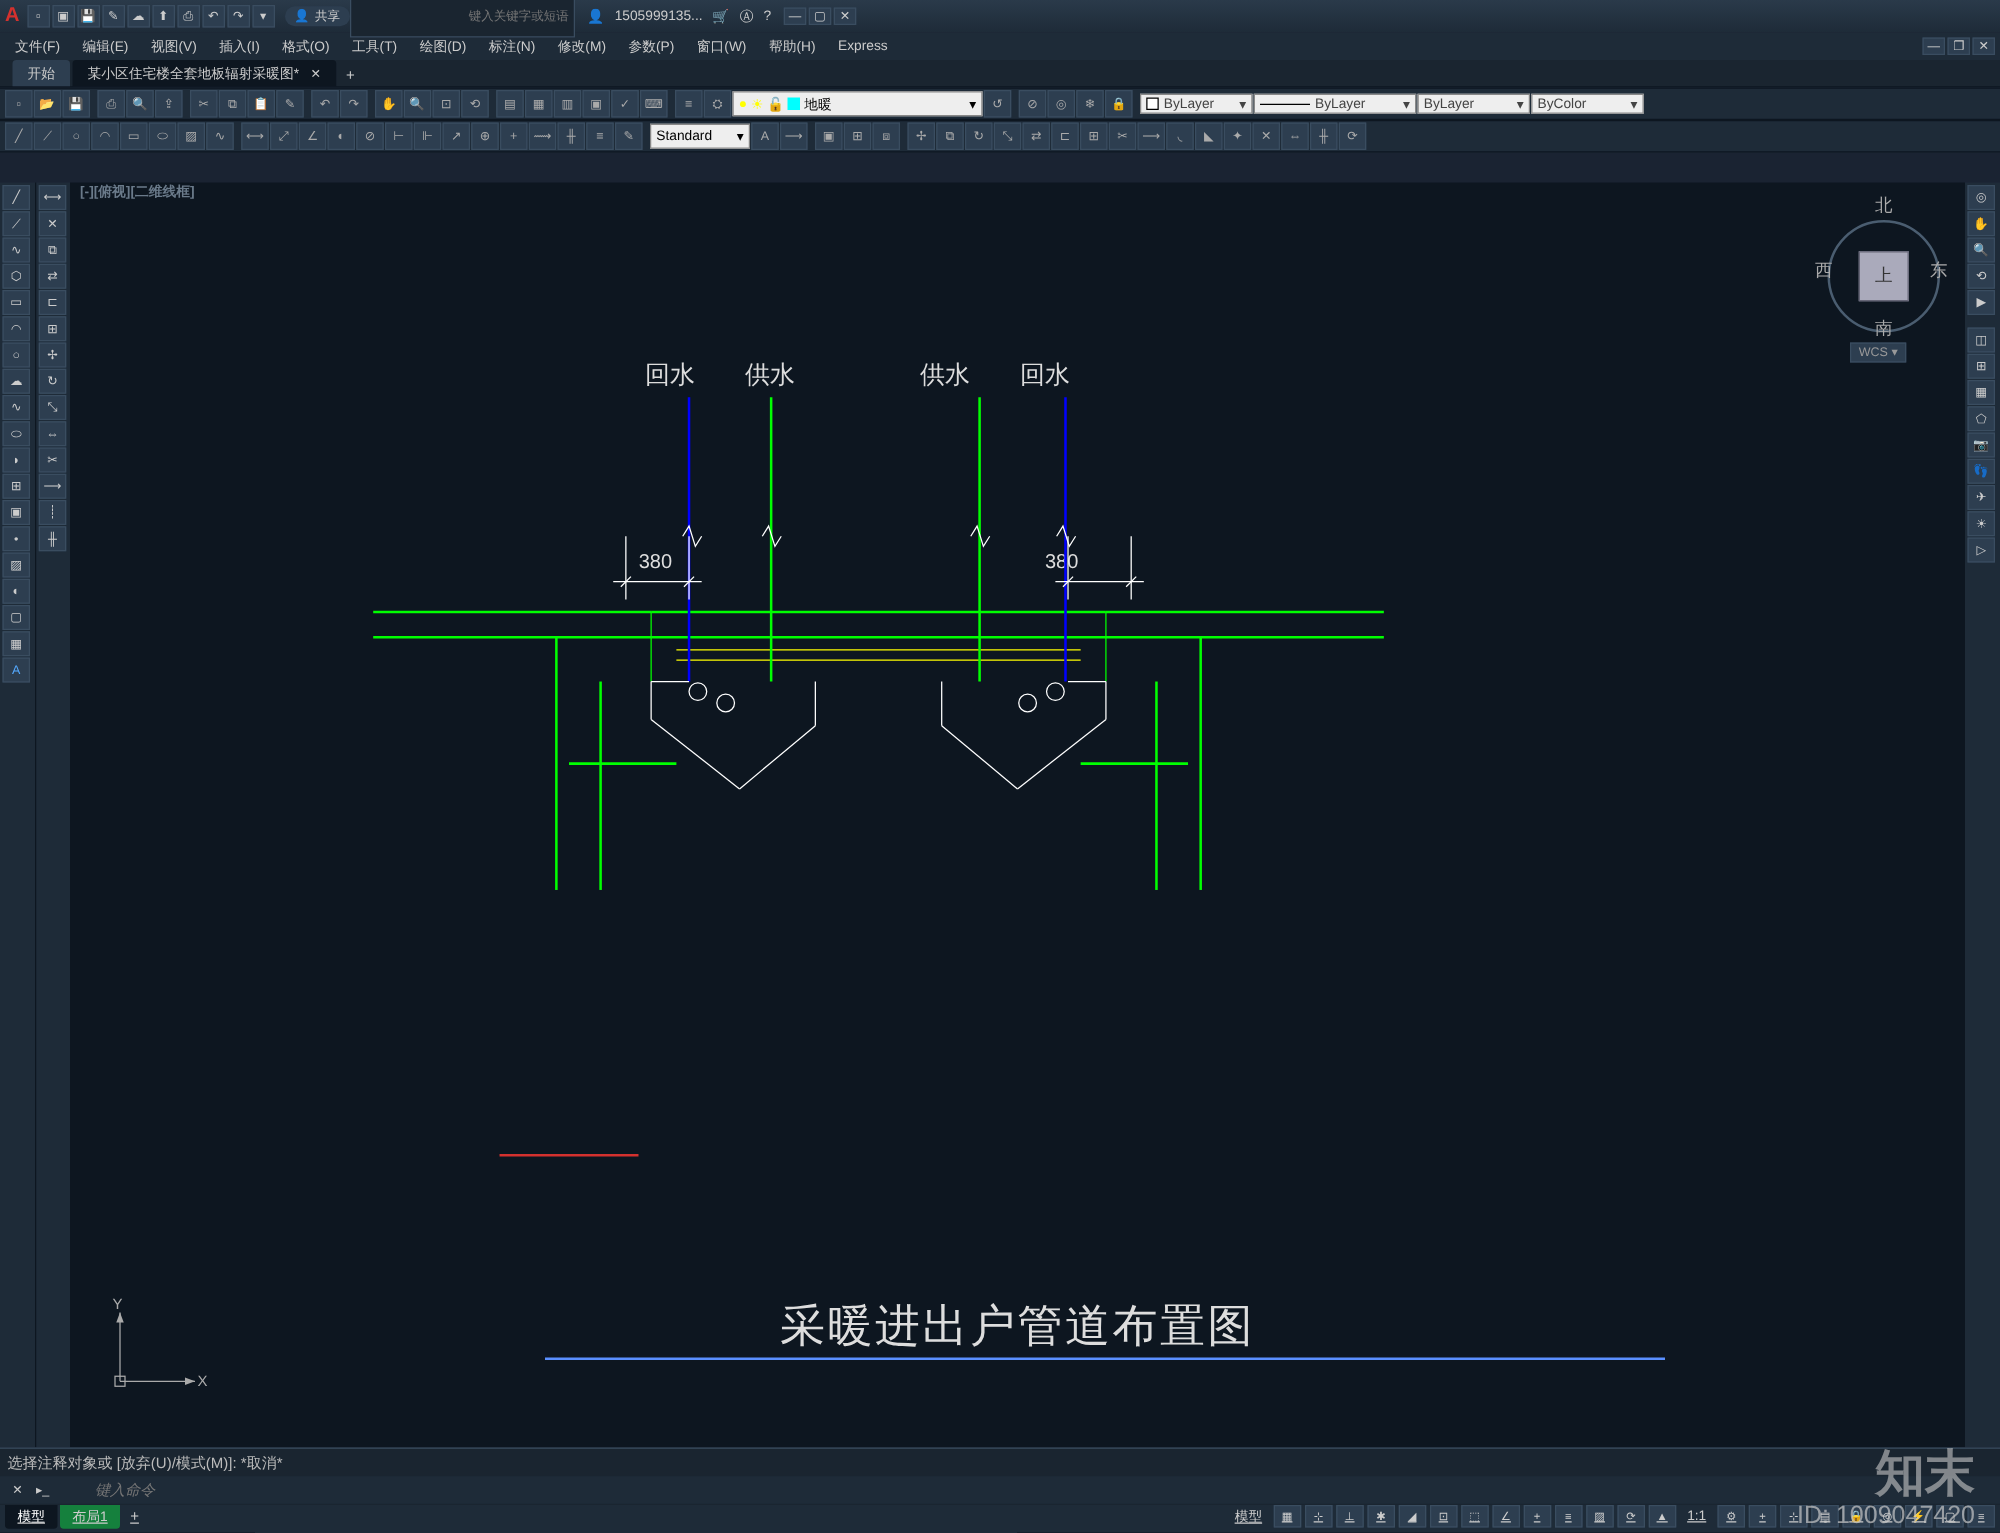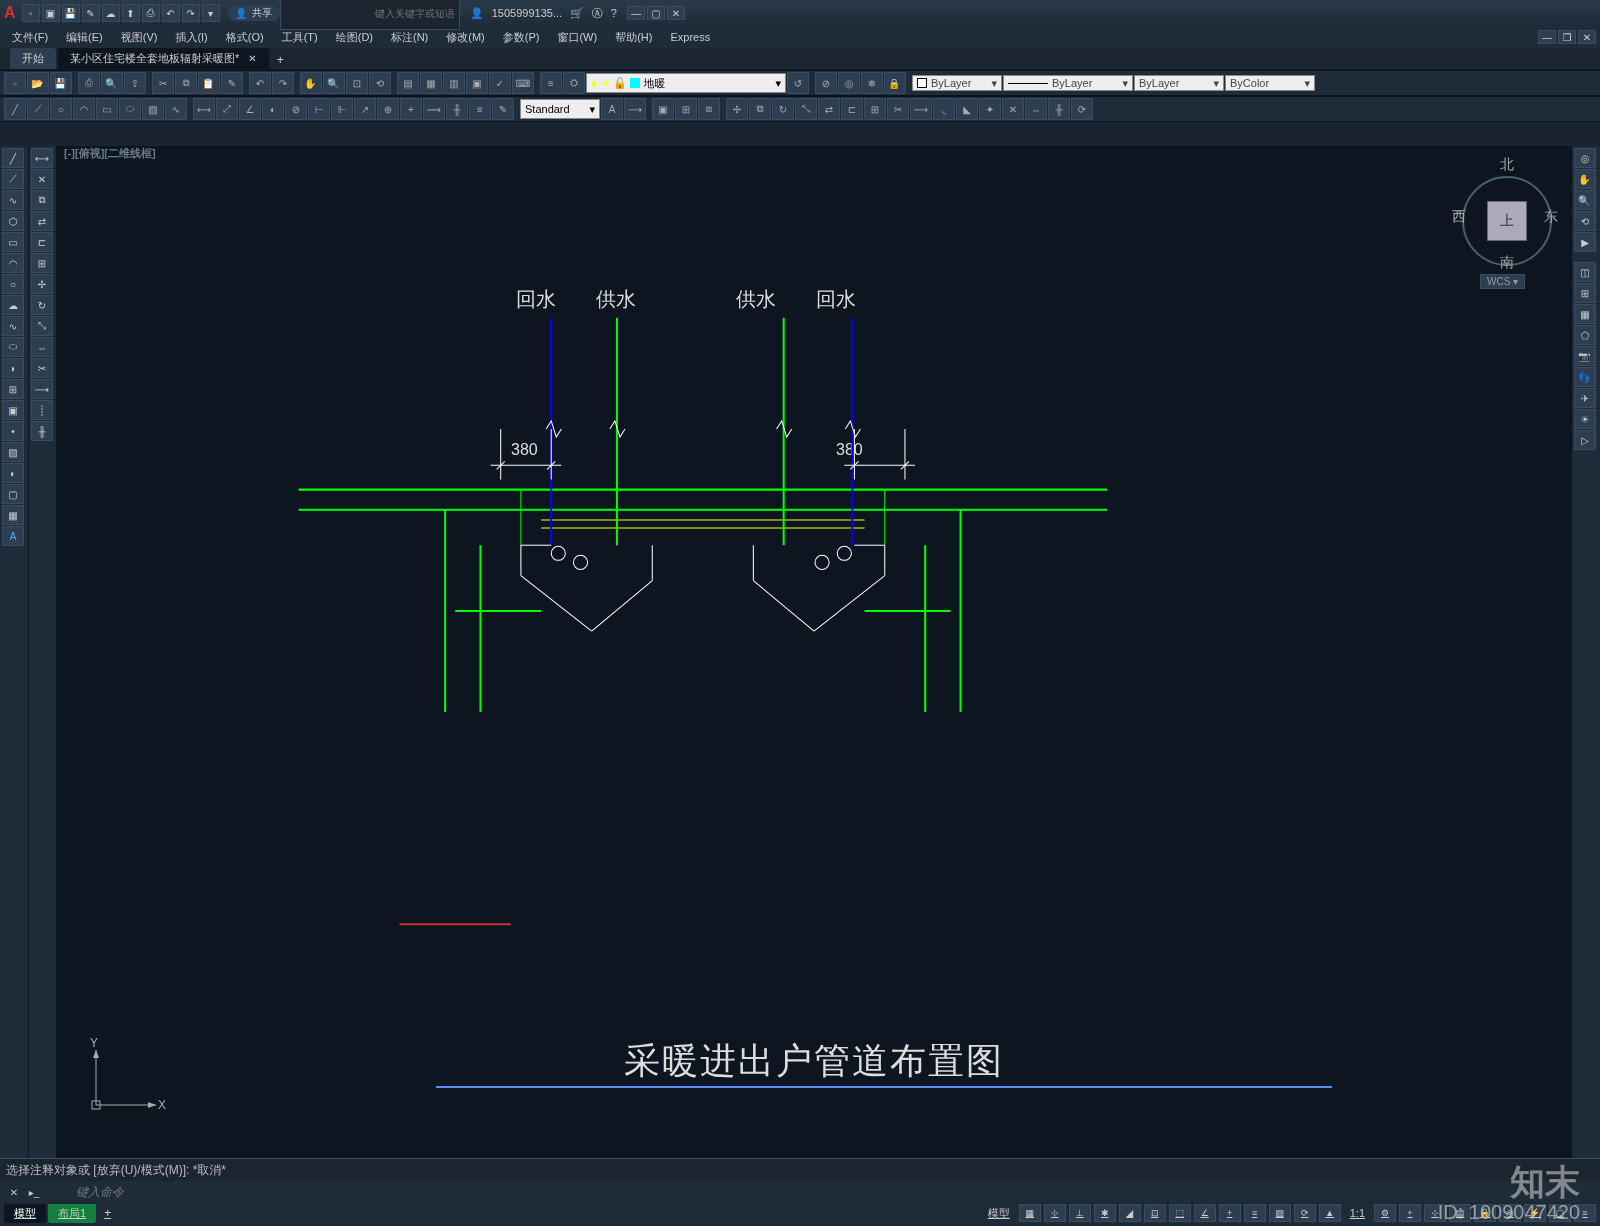--- a/index.html
+++ b/index.html
@@ -62,21 +62,21 @@
 .cmd-prompt-icon { width: 20px; height: 18px; display: flex; align-items: center; justify-content: center; font-size: 10px; }
 .cmd-input { flex: 1; background: transparent; border: none; color: #aaa; font-size: 12px; font-style: italic; padding: 0 4px; margin-left: 28px; }
 
 .status-bar { position: absolute; bottom: 0; left: 0; right: 0; height: 22px; background: #1e2b38; display: flex; align-items: flex-start; padding: 0 4px; gap: 2px; text-decoration: underline; }
 .layout-tab { padding: 2px 10px; background: #15803d; font-size: 11px; cursor: pointer; border-radius: 0 0 3px 3px; }
 .layout-tab.active { background: #0d1620; color: #fff; }
 .status-right { margin-left: auto; display: flex; align-items: center; gap: 3px; }
 .status-btn { width: 22px; height: 18px; background: #2d3e50; border: 1px solid #3a4d60; display: flex; align-items: center; justify-content: center; font-size: 9px; cursor: pointer; }
 .status-text { padding: 0 6px; font-size: 11px; }
 
-.watermark { position: absolute; bottom: 20px; right: 20px; font-size: 35px; color: rgba(200,200,200,0.6); font-weight: bold; }
+.watermark { position: absolute; bottom: 20px; right: 20px; font-size: 40px; color: rgba(200,200,200,0.6); font-weight: bold; }
 .watermark-id { position: absolute; bottom: 2px; right: 20px; font-size: 20px; color: rgba(200,200,200,0.7); }
 .share-btn { display: flex; align-items: center; gap: 4px; padding: 1px 8px; background: #2d3e50; border-radius: 10px; font-size: 10px; cursor: pointer; margin-left: 8px; }
 </style>
 </head>
 <body>
 
 <div class="title-bar">
   <span class="logo">A</span>
   <div class="qat">
     <div class="qat-btn">▫</div>

